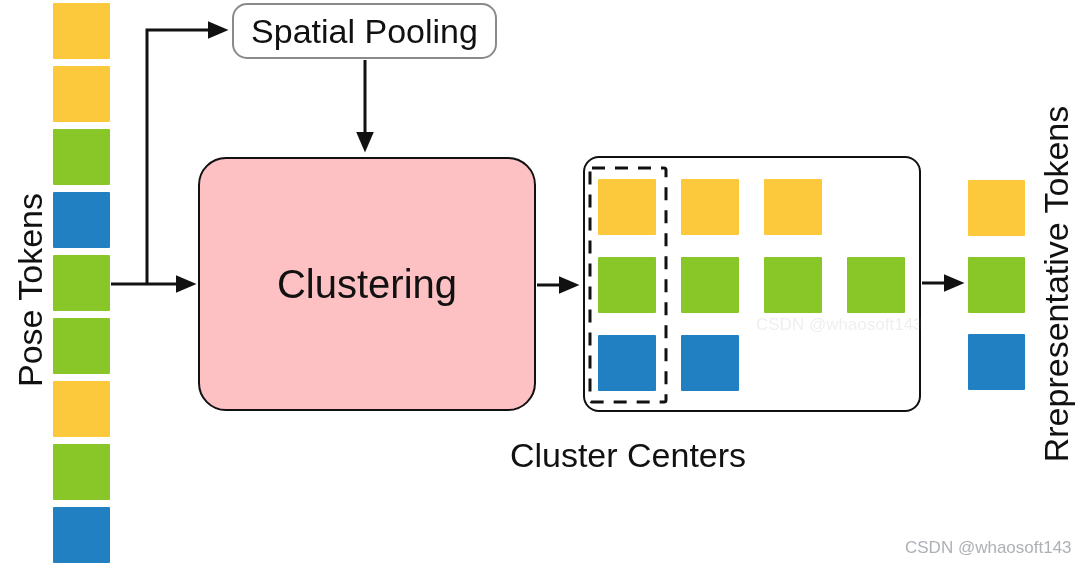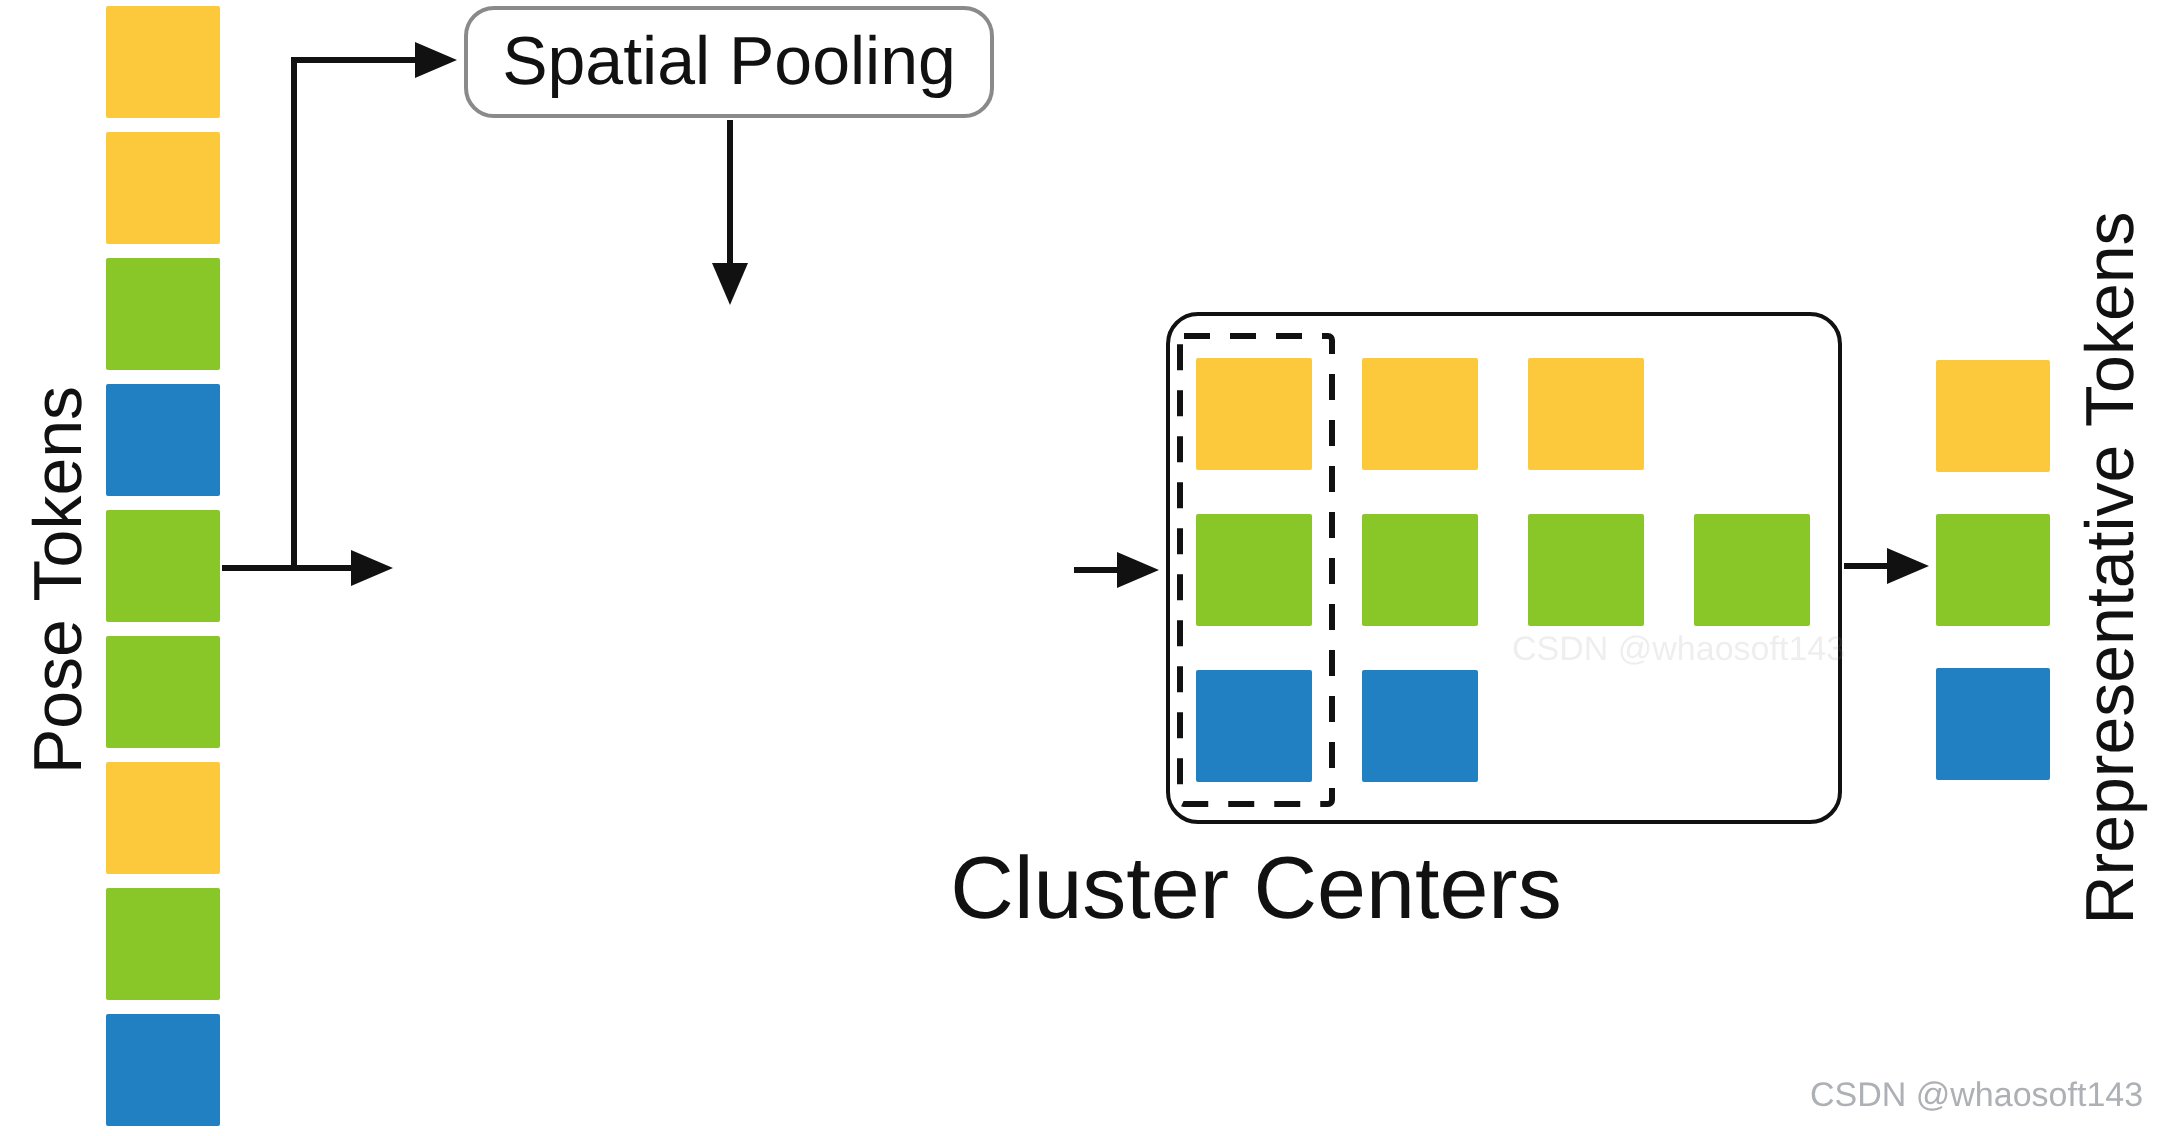--- a/index.html
+++ b/index.html
@@ -19,21 +19,21 @@
   #spatial-pooling-box{left:232px;top:3px;width:265px;height:56px;background:#fff;
        border:2.5px solid var(--gray);border-radius:15px;font-size:34px;justify-content:center;}
   #clustering-box{left:198px;top:157px;width:338px;height:254px;background:var(--pink);
        border:2.5px solid var(--line);border-radius:28px;font-size:40px;}
   #cluster-centers-box{left:583px;top:156px;width:338px;height:256px;background:#fff;
        border:2.5px solid var(--line);border-radius:16px;}
   .vlabel{position:absolute;white-space:nowrap;font-size:34px;
        transform:translate(-50%,-50%) rotate(-90deg);}
   #pose-label{left:30px;top:290px;}
   #rep-label{left:1056px;top:284px;}
-  #cluster-centers-caption{position:absolute;left:628px;top:420px;font-size:44px;
+  #cluster-centers-caption{position:absolute;left:628px;top:436px;font-size:34px;
        transform:translateX(-50%);white-space:nowrap;}
   #watermark{position:absolute;left:905px;top:538px;font-size:17px;color:var(--watermark);}
   #inner-watermark{position:absolute;left:756px;top:315px;font-size:17px;color:#8a8f96;opacity:.14;}
   svg.overlay{position:absolute;left:0;top:0;z-index:6;pointer-events:none;}
   .overlay .ln{fill:none;stroke:var(--line);stroke-width:3;}
   .overlay .ah{fill:var(--line);}
   .overlay .dash{fill:none;stroke:var(--line);stroke-width:3;stroke-dasharray:13 10;}
 </style>
 </head>
 <body>
@@ -51,20 +51,23 @@
       <div class="sq" style="background: rgb(137, 198, 40);"></div>
       <div class="sq" style="background: rgb(253, 201, 60);"></div>
       <div class="sq" style="background: rgb(137, 198, 40);"></div>
       <div class="sq" style="background: rgb(32, 128, 194);"></div>
     </div>
 
   <div id="spatial-pooling-box" class="box">
     <span>Spatial Pooling</span>
   </div>
 
+  <div id="clustering-box" class="box">
+    <span>Clustering</span>
+  </div>
 
   <div id="cluster-centers-box" class="box"></div>
   <div id="cluster-grid">
     <div class="cluster-row">
         <div class="sq" style="background: rgb(253, 201, 60);"></div>
         <div class="sq" style="background: rgb(253, 201, 60);"></div>
         <div class="sq" style="background: rgb(253, 201, 60);"></div>
       </div>
     <div class="cluster-row">
         <div class="sq" style="background: rgb(137, 198, 40);"></div>

